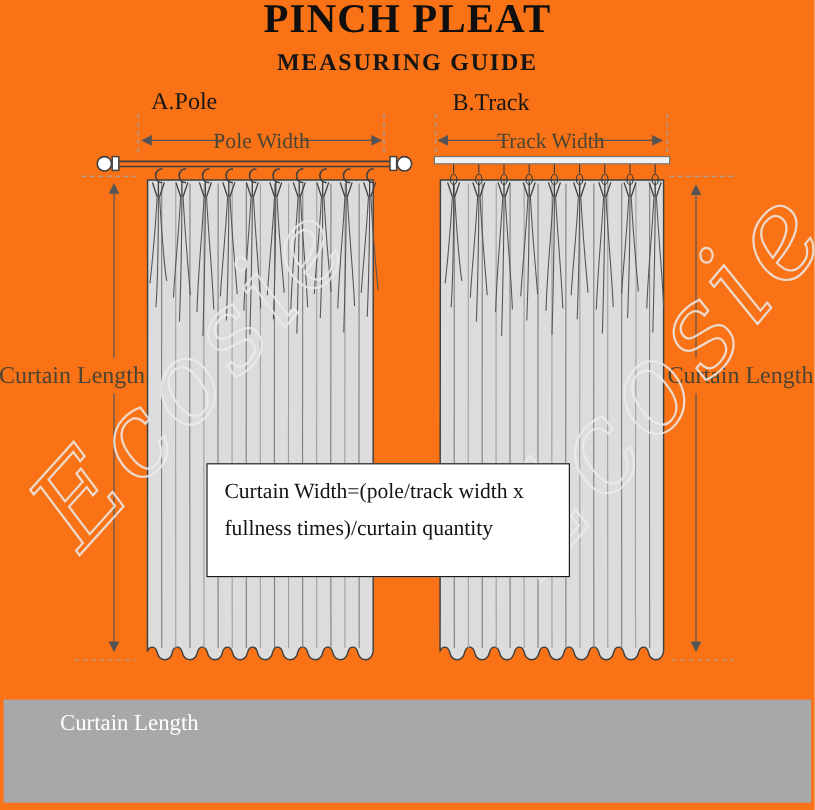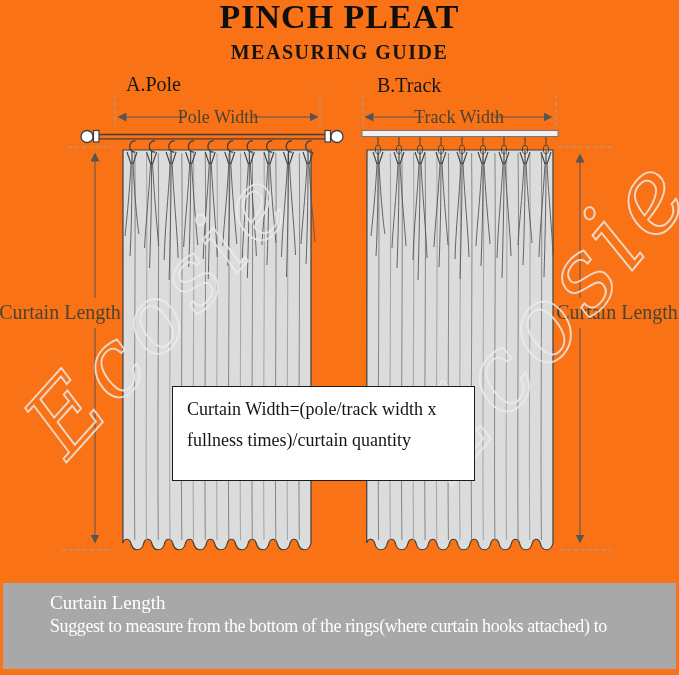--- a/index.html
+++ b/index.html
@@ -222,16 +222,15 @@
   <div class="watermark wm-left" style="-webkit-text-stroke: 1.8px rgb(236, 236, 236);">Ecosie</div>
   <div class="watermark wm-right" style="-webkit-text-stroke: 1.8px rgb(236, 236, 236);">Ecosie</div>
 
   <div class="formula-box">
     <div class="fline">Curtain Width=(pole/track width x</div>
     <div class="fline">fullness times)/curtain quantity</div>
   </div>
 
   <div class="footer" style="background: rgb(168, 168, 168); color: rgb(255, 255, 255);">
     <div class="fh">Curtain Length</div>
-    <div class="fb">Suggest to measure from the bottom of the rings(where curtain hooks attached) to</div>
   </div>
 
 </div>
 
 </body></html>

